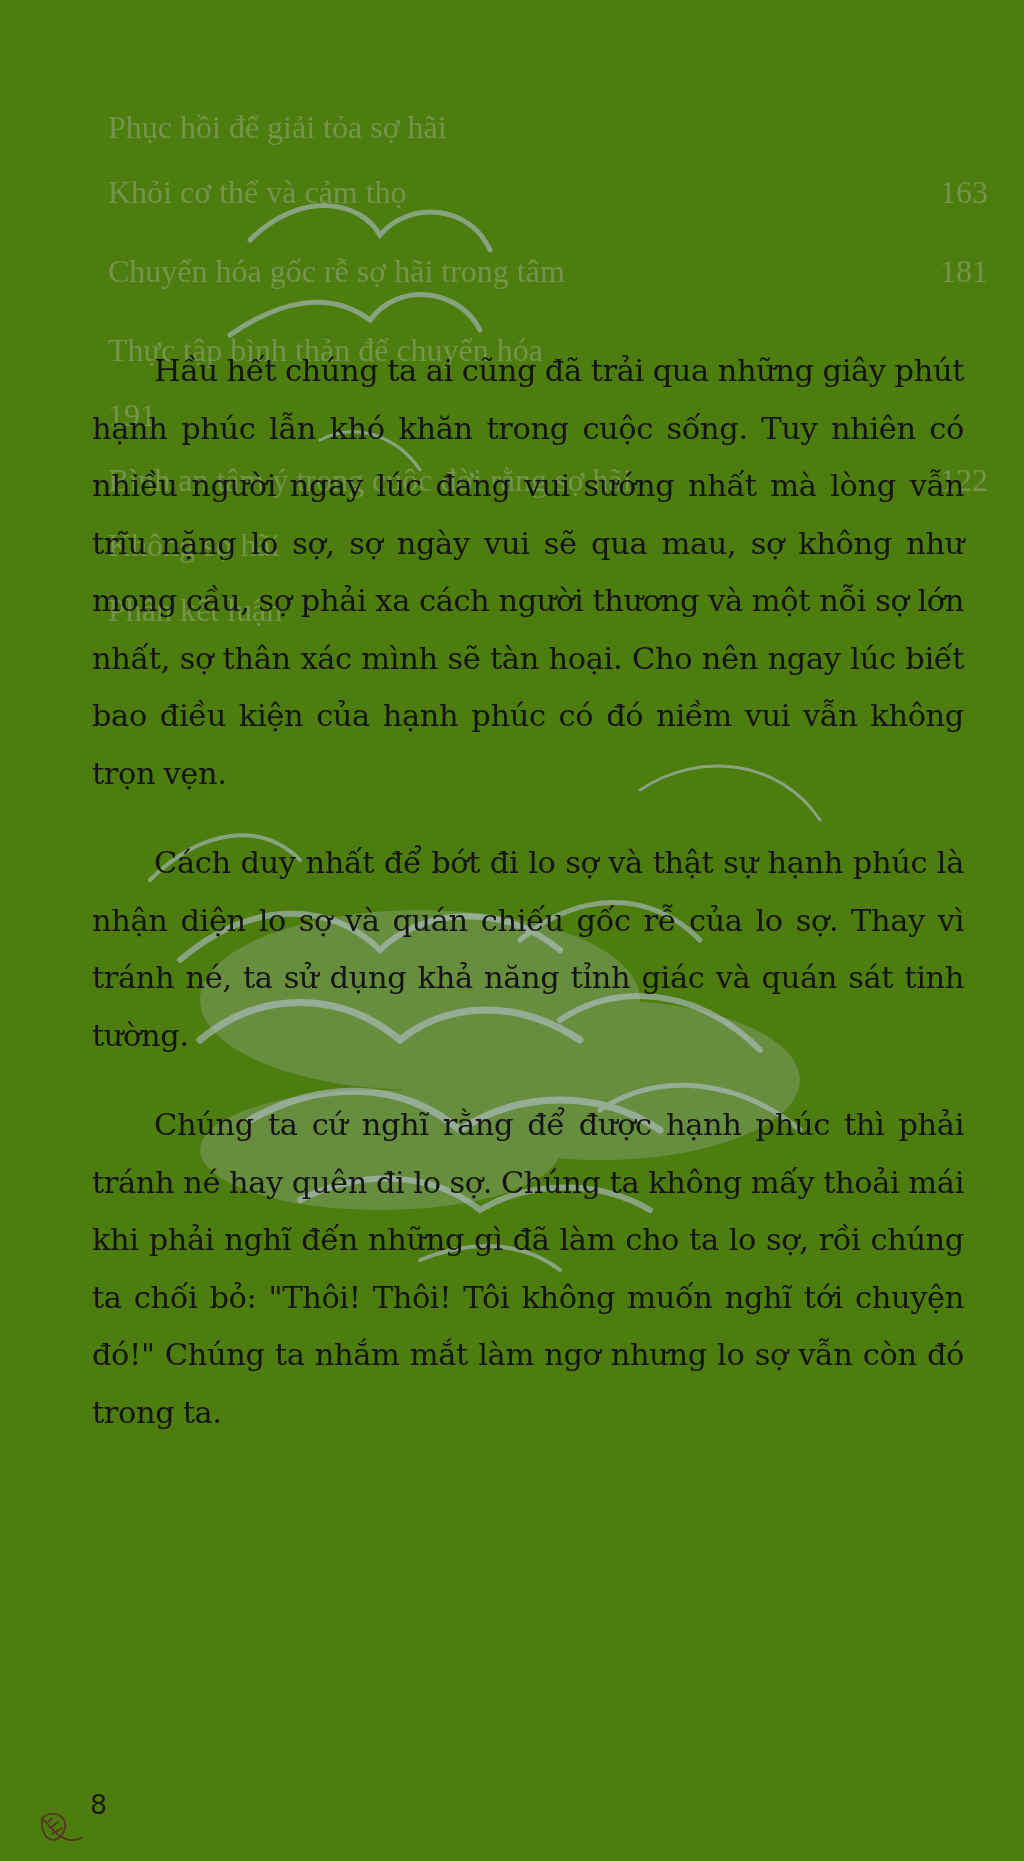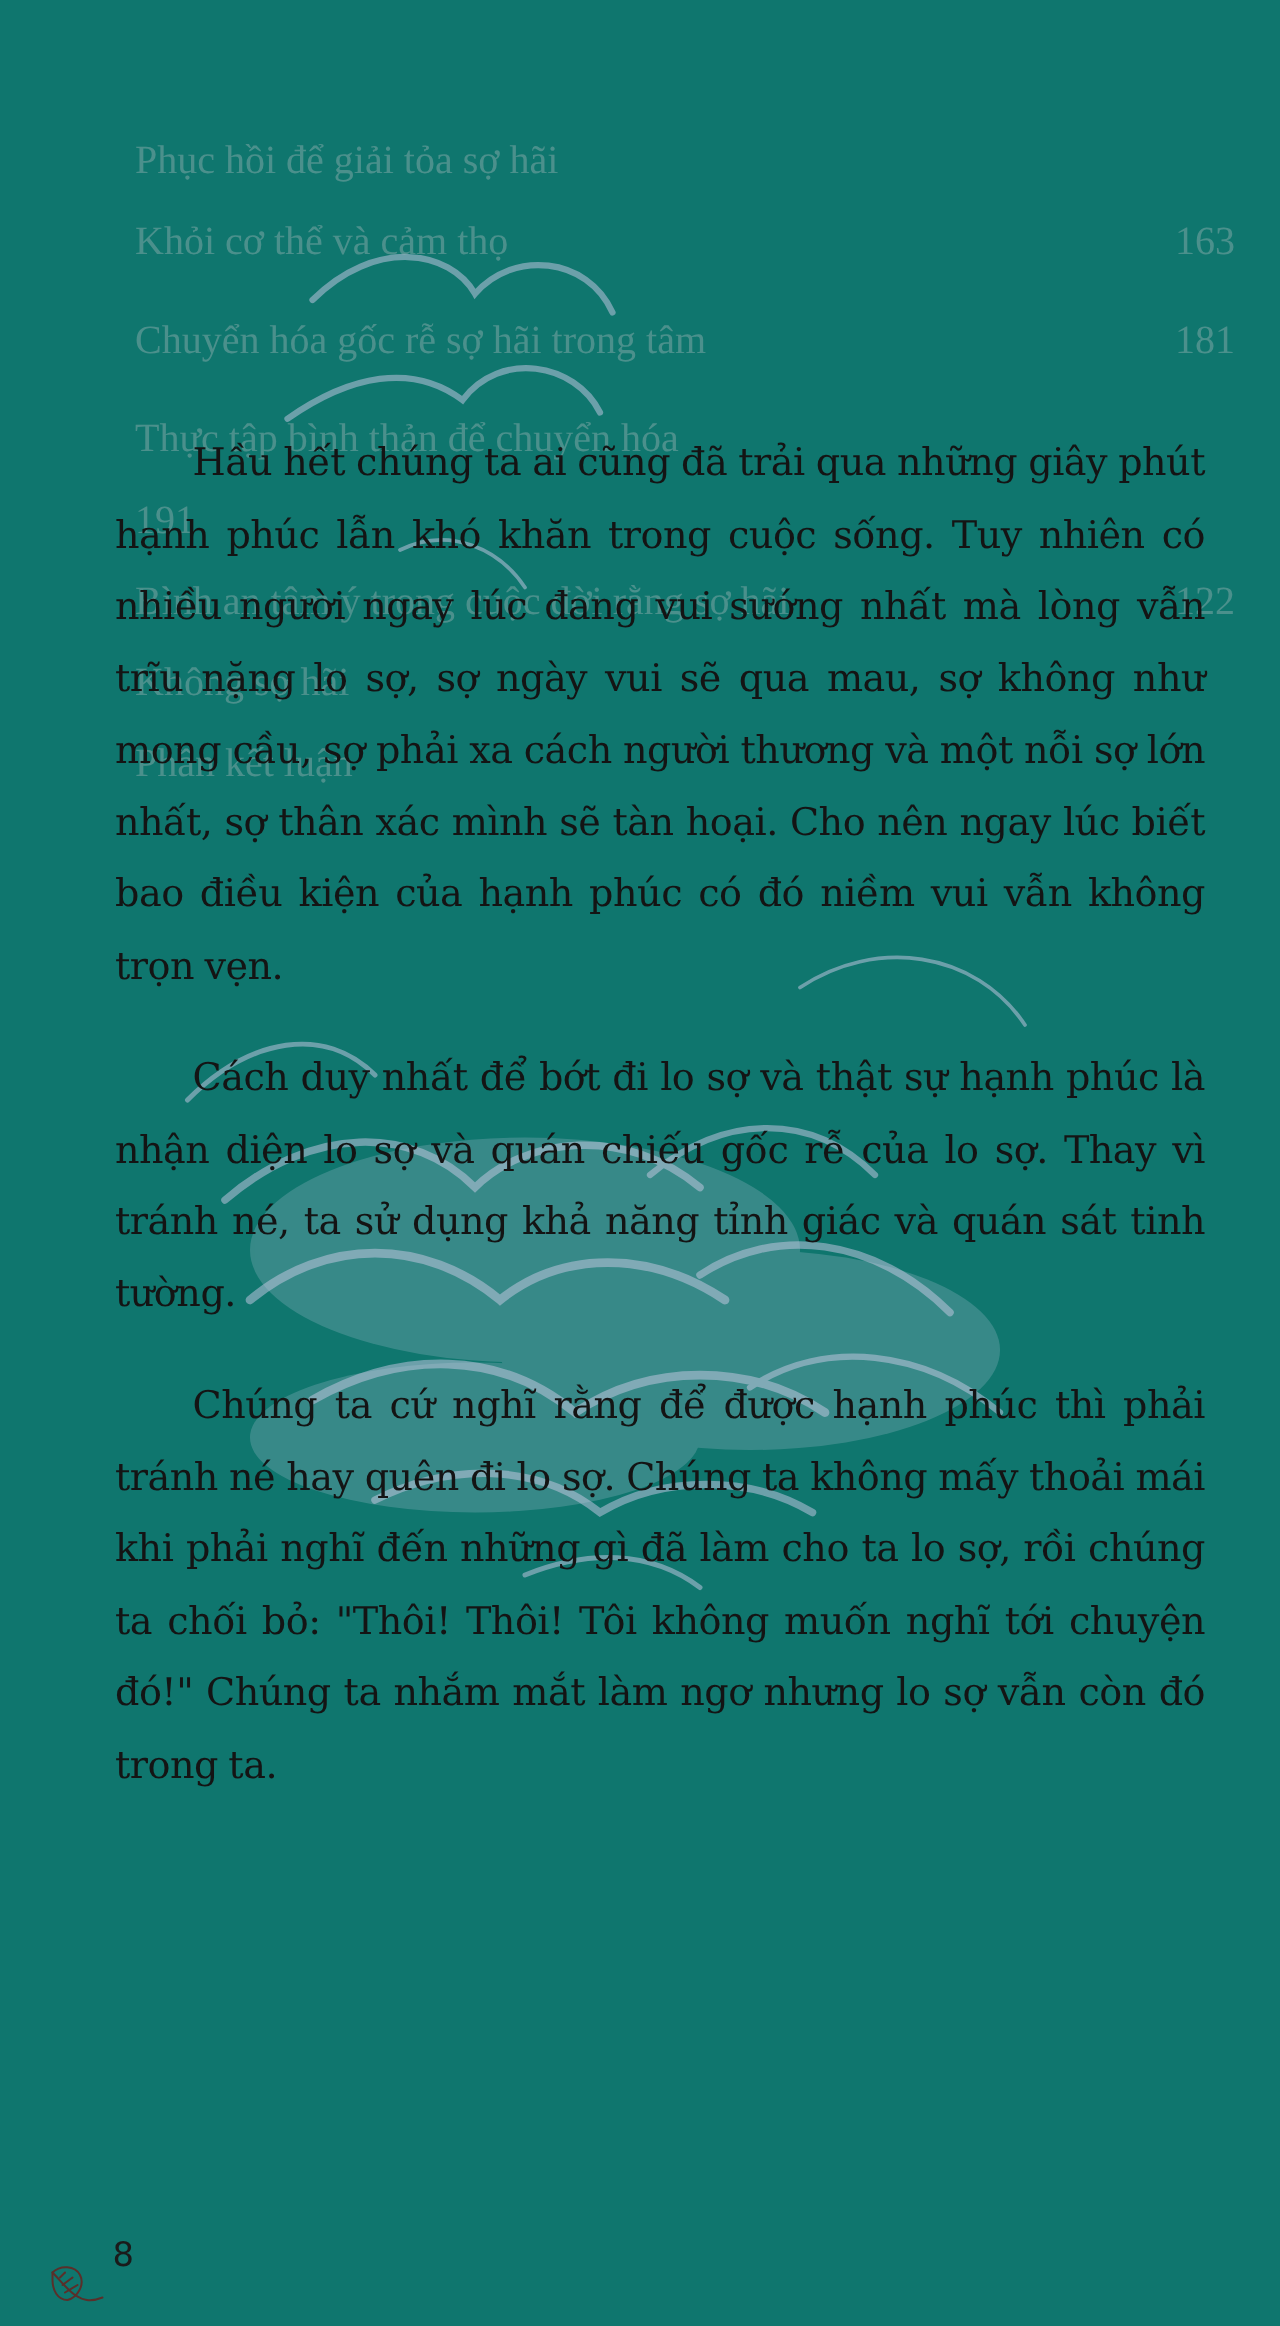--- a/index.html
+++ b/index.html
@@ -10,21 +10,21 @@
     body {
       width: 1024px;
       height: 1861px;
       position: relative;
       overflow: hidden;
       background: #fefefe;
     }
     .page {
       position: absolute;
       inset: 0;
-      background: #0f766e;
+      background: #4d7c0f;
     }
     
     .bleed {
       position: absolute;
       left: 108px;
       top: 95px;
       width: 880px;
       color: #c9c9cc;
       opacity: 0.32;
       font-family: "Liberation Serif", serif;

